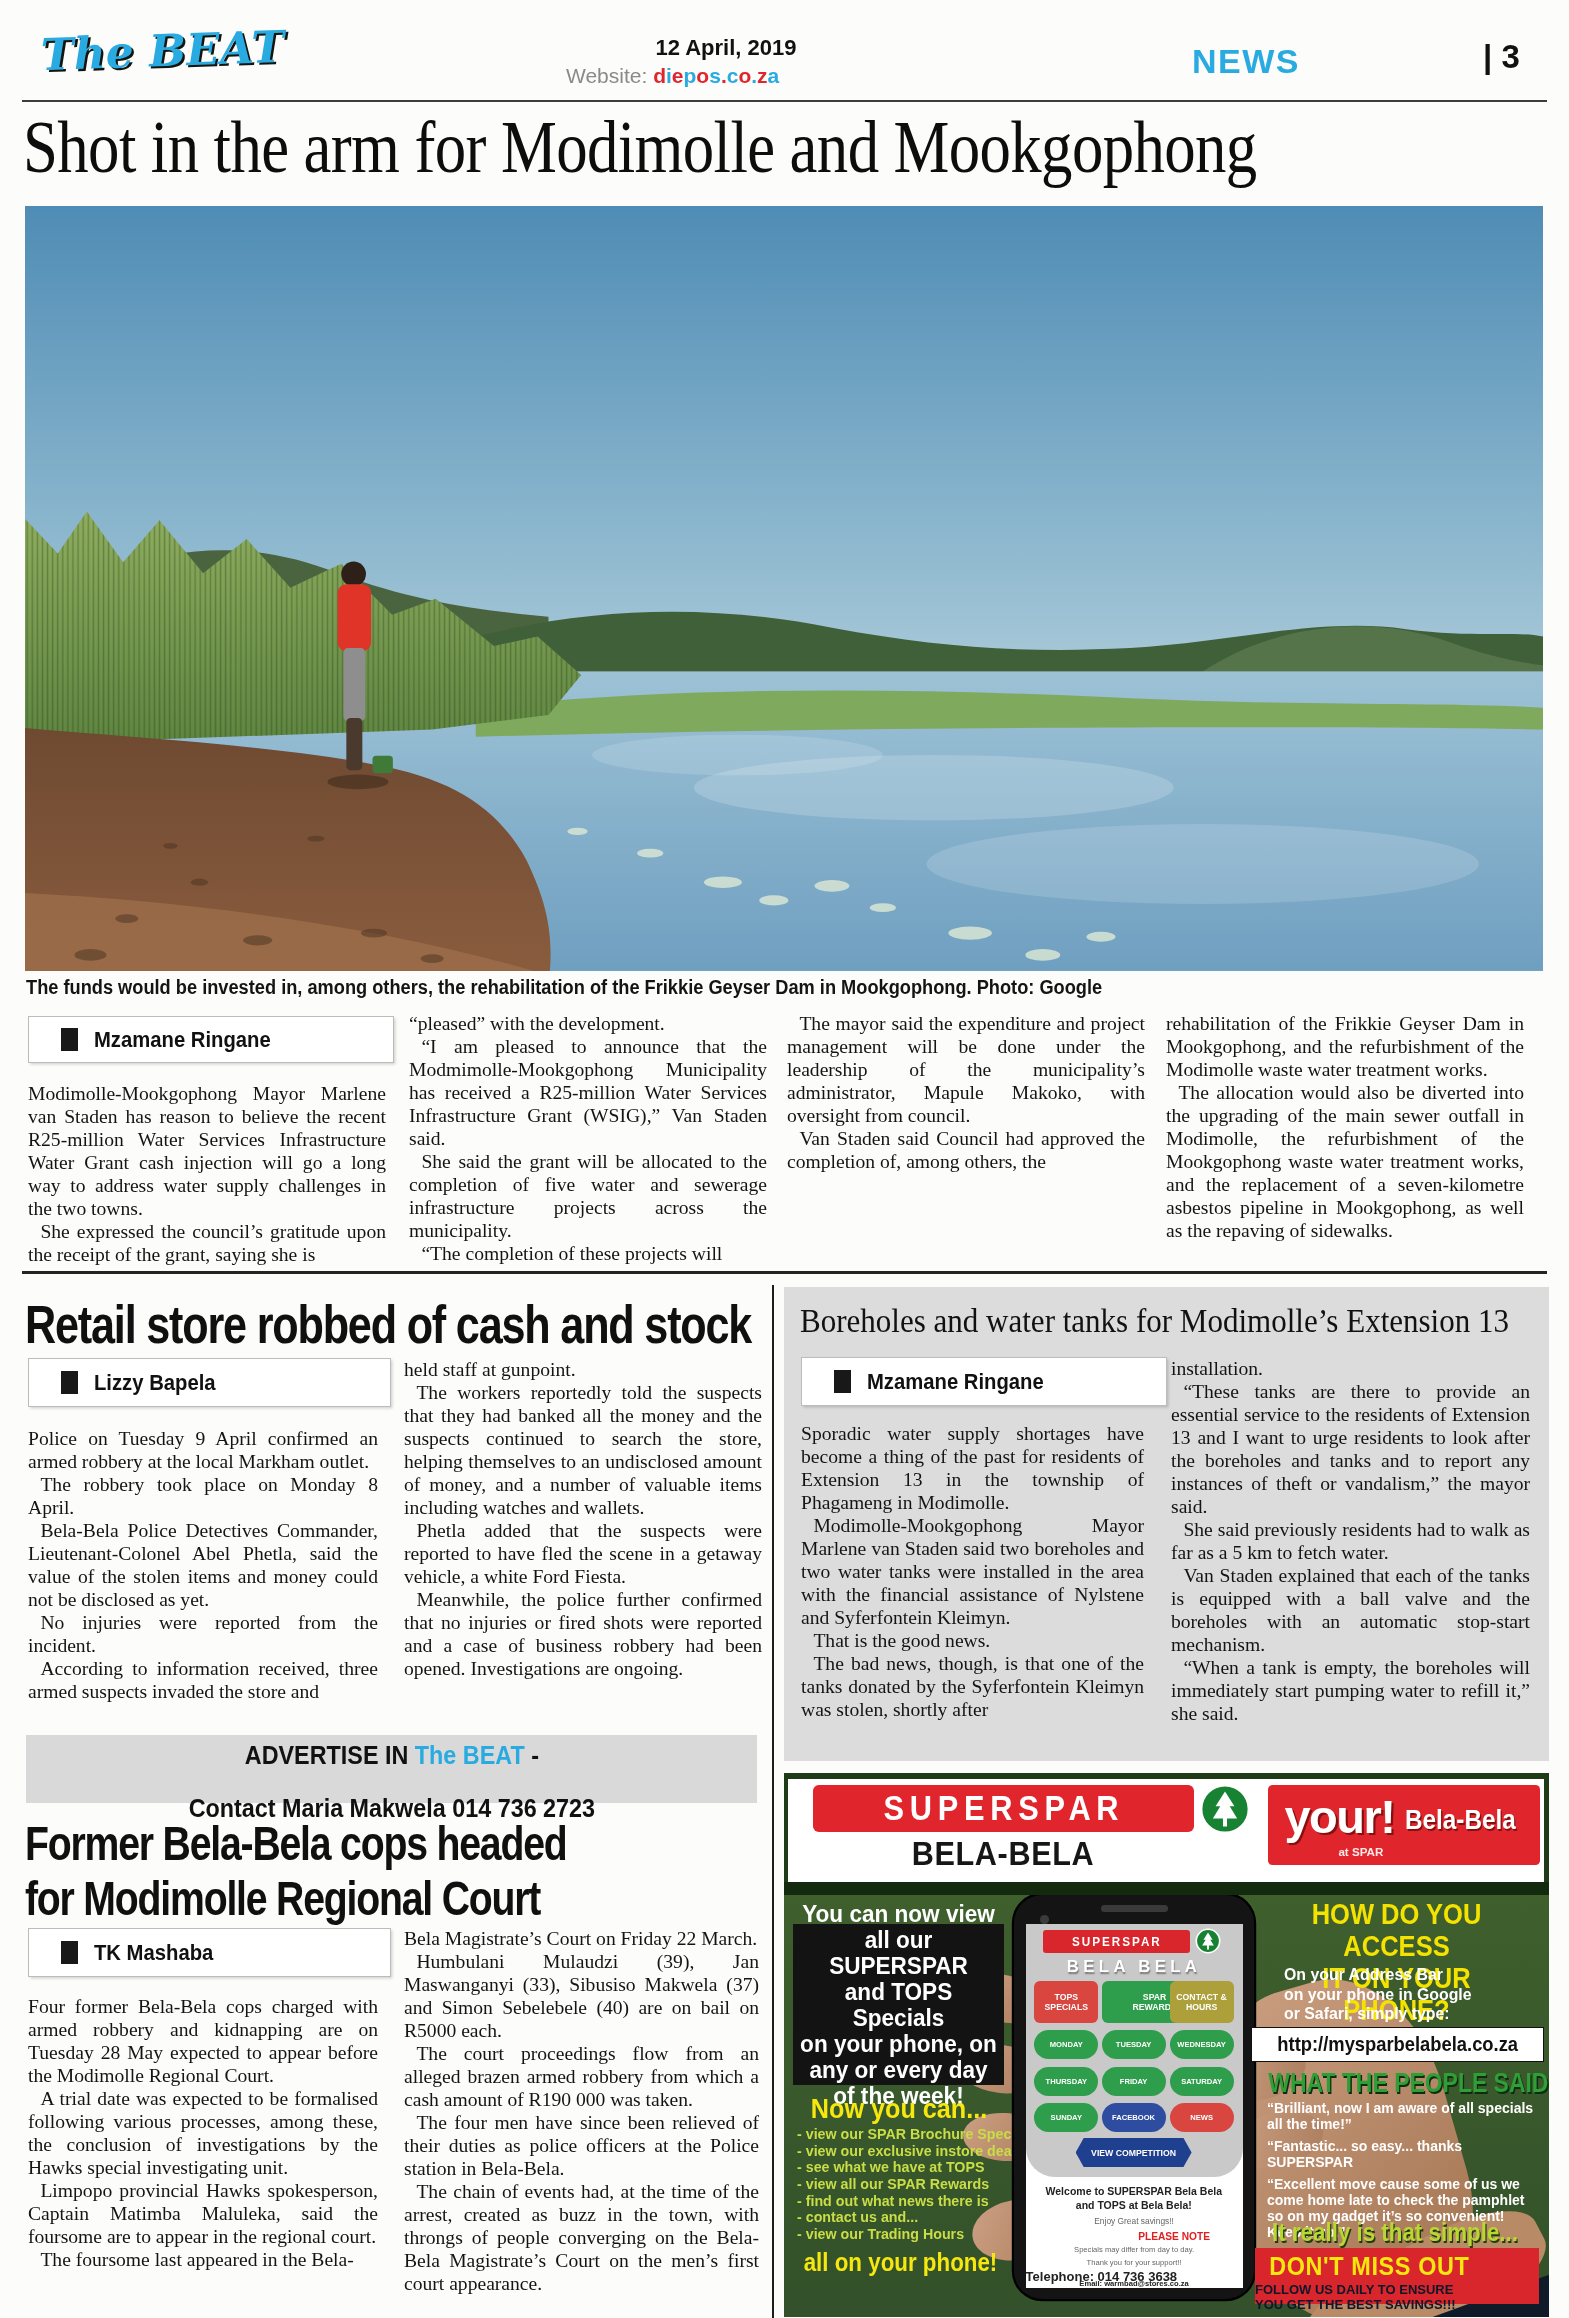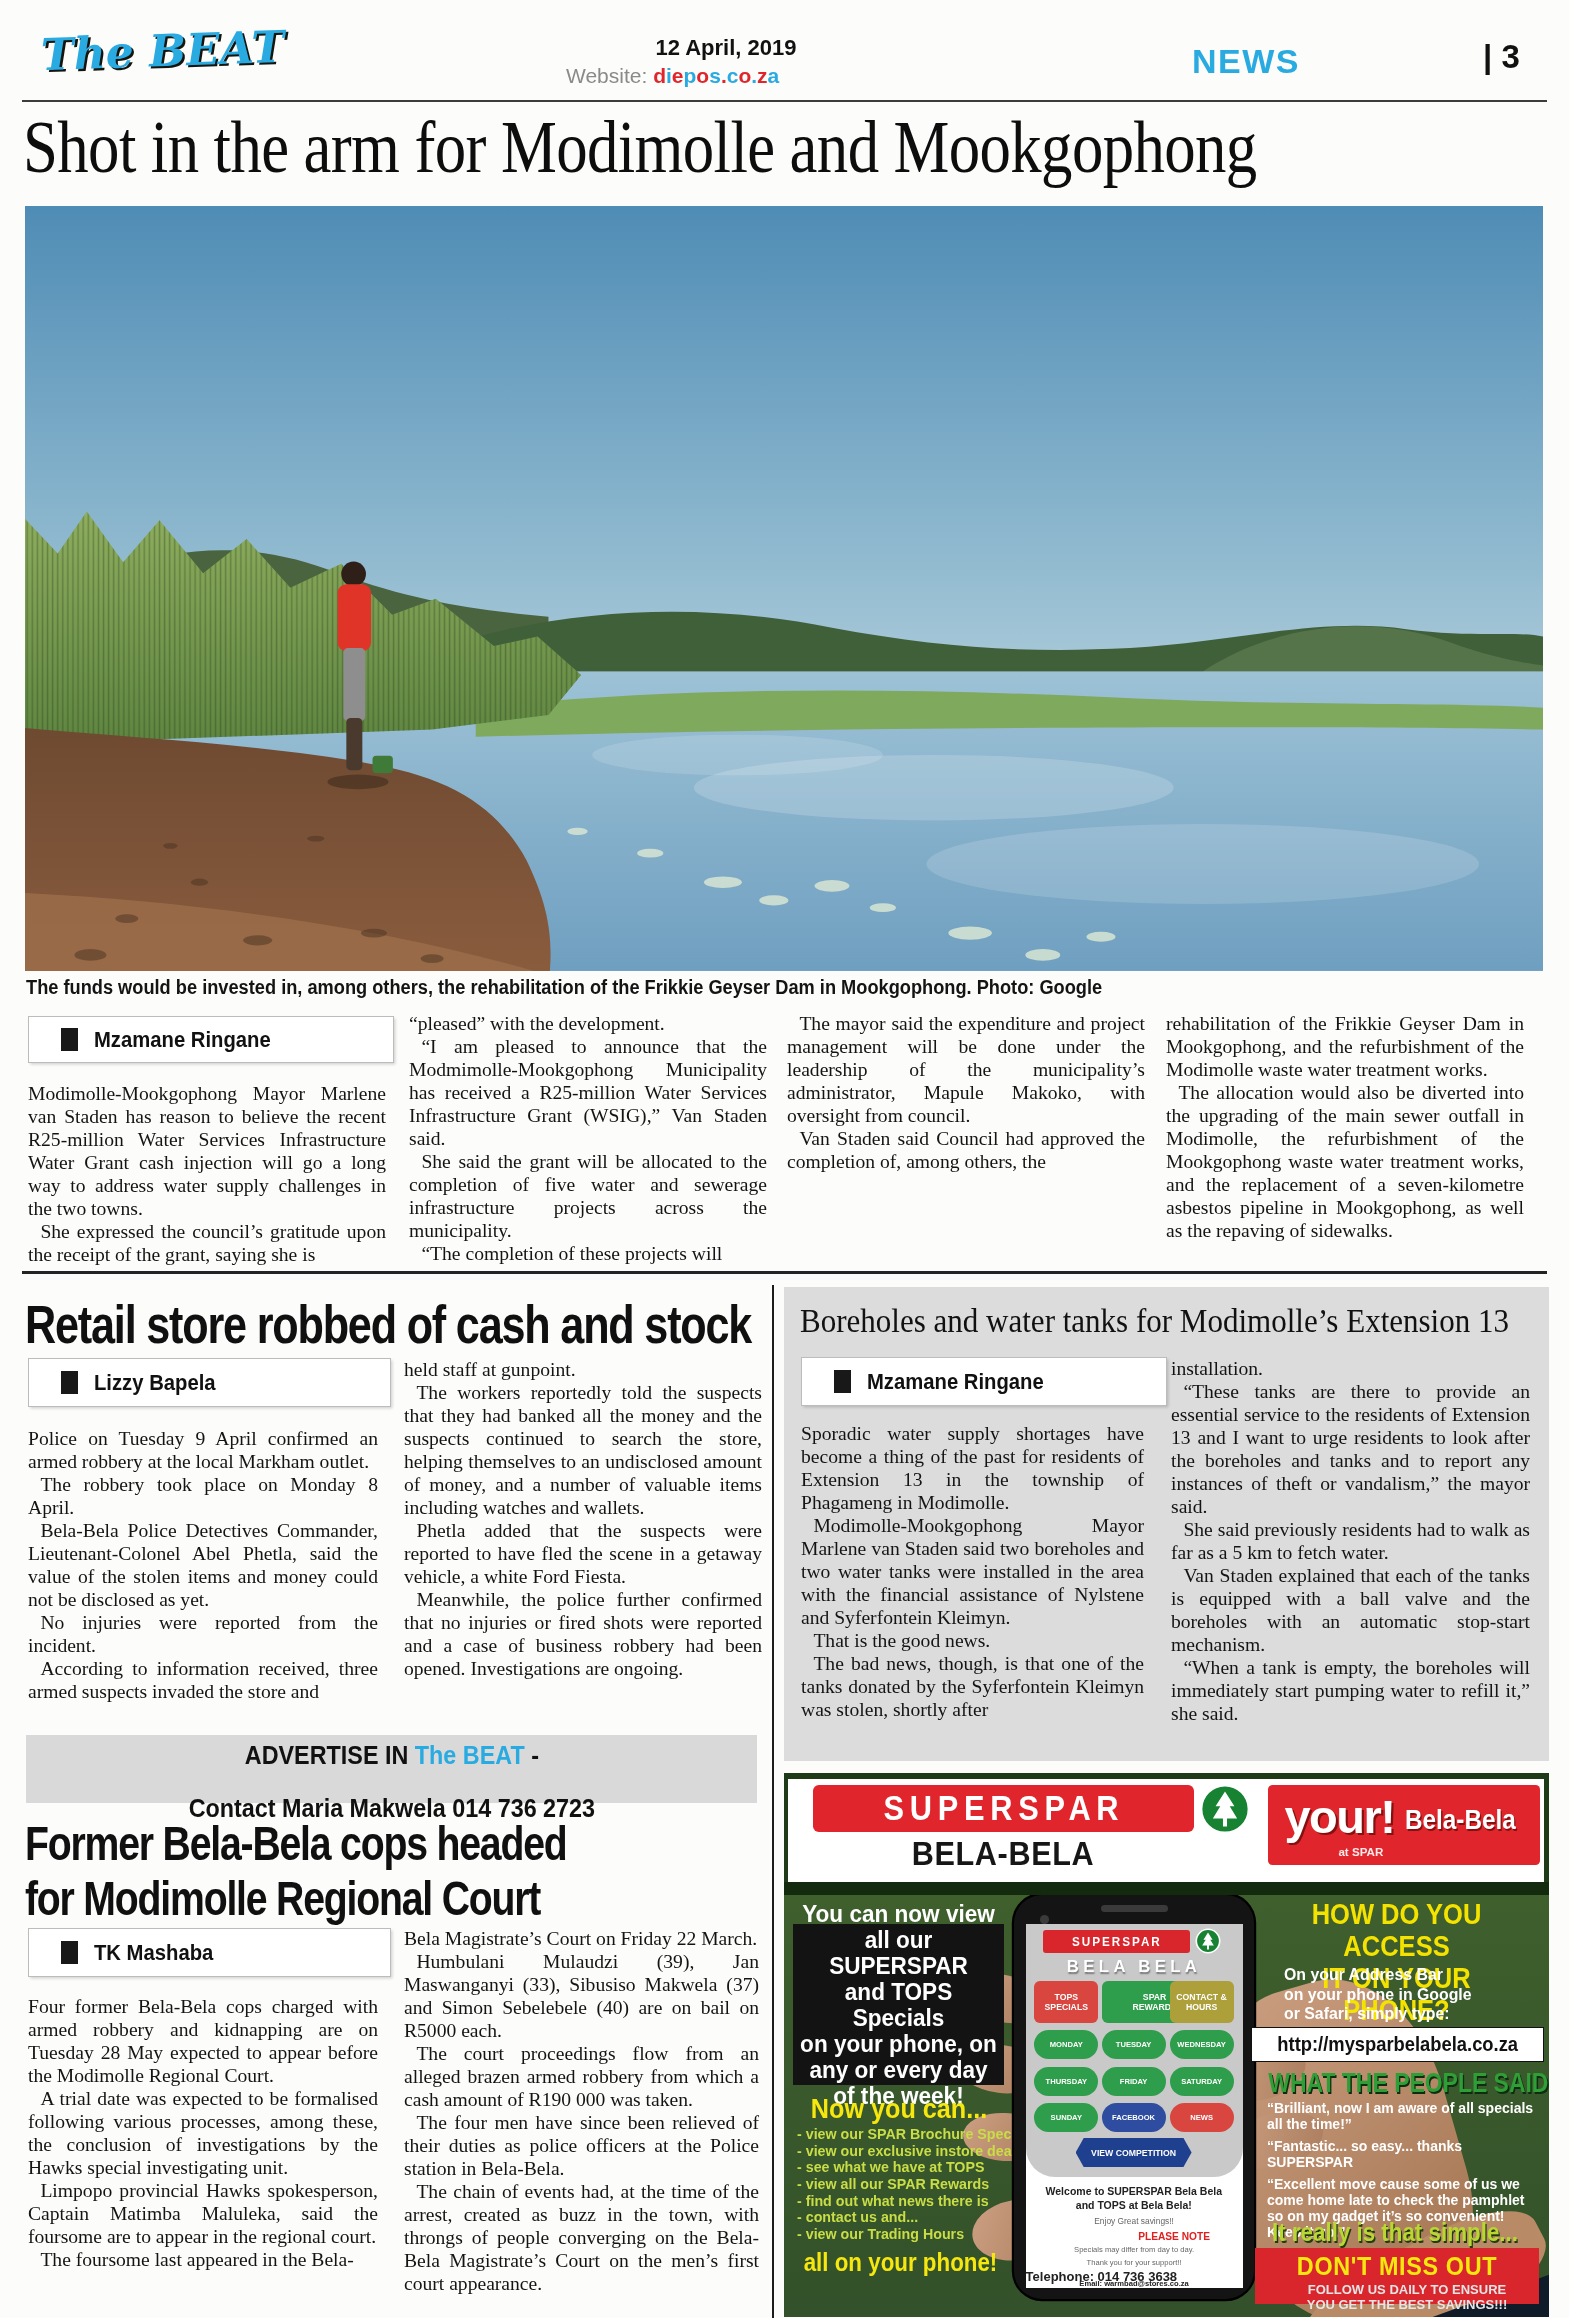--- a/index.html
+++ b/index.html
@@ -128,24 +128,24 @@
            line-height:19.6px;white-space:pre-line;transform:scaleX(.95);transform-origin:0 0;}
   .urlbox{position:absolute;left:467px;top:132px;width:291px;height:33px;background:#fff;border:1.5px solid #111;
           display:flex;align-items:center;justify-content:center;}
   .urlbox span{font-weight:bold;font-size:20.4px;color:#111;transform:scaleX(.9);white-space:nowrap;}
   .whatsaid{position:absolute;left:462px;top:173px;width:298px;text-align:center;color:#2f9e36;font-weight:bold;
             font-size:27px;text-shadow:1.5px 1.5px 0 #0d2d10;transform:scaleX(.85);transform-origin:50% 0;white-space:nowrap;}
   .quotes{position:absolute;left:483px;top:205px;width:275px;}
   .quotes p{margin:0 0 5.8px 0;color:#fff;font-weight:bold;font-size:14px;line-height:16px;}
   .simple{position:absolute;left:462px;top:323px;width:298px;text-align:center;color:#b9d631;font-weight:bold;
           font-size:25.4px;text-shadow:1.5px 1.5px 0 #213a12;transform:scaleX(.88);transform-origin:50% 0;white-space:nowrap;}
-  .dontmiss{position:absolute;left:471px;top:353px;width:284px;height:56px;background:#d9262c;text-align:center;}
+  .dontmiss{position:absolute;left:471px;top:353px;width:284px;height:56px;background:#d9262c;text-align:left;}
   .dontmiss .dm{margin-top:2.9px;font-size:26px;font-weight:bold;color:#f6e70e;letter-spacing:0.7px;
                 transform:scaleX(.9);transform-origin:50% 50%;}
-  .dontmiss .fl{font-size:13px;line-height:15.3px;font-weight:bold;color:#e5e5e5;white-space:pre-line;margin-left:20px;}
+  .dontmiss .fl{font-size:13px;line-height:15.3px;font-weight:bold;color:#0f172a;white-space:pre-line;}
 </style>
 </head>
 <body>
 
 <div class="page">
 
   <div class="abs logo">The BEAT</div>
   <div class="abs hdate">12 April, 2019</div>
   <div class="abs hweb"><span>Website:</span> <b><span style="color: rgb(224, 38, 44);">d</span><span style="color: rgb(41, 171, 226);">i</span><span style="color: rgb(224, 38, 44);">e</span><span style="color: rgb(41, 171, 226);">p</span><span style="color: rgb(224, 38, 44);">o</span><span style="color: rgb(41, 171, 226);">s</span><span style="color: rgb(224, 38, 44);">.</span><span style="color: rgb(41, 171, 226);">c</span><span style="color: rgb(224, 38, 44);">o</span><span style="color: rgb(41, 171, 226);">.</span><span style="color: rgb(224, 38, 44);">z</span><span style="color: rgb(41, 171, 226);">a</span></b></div>
   <div class="abs news">NEWS</div>

